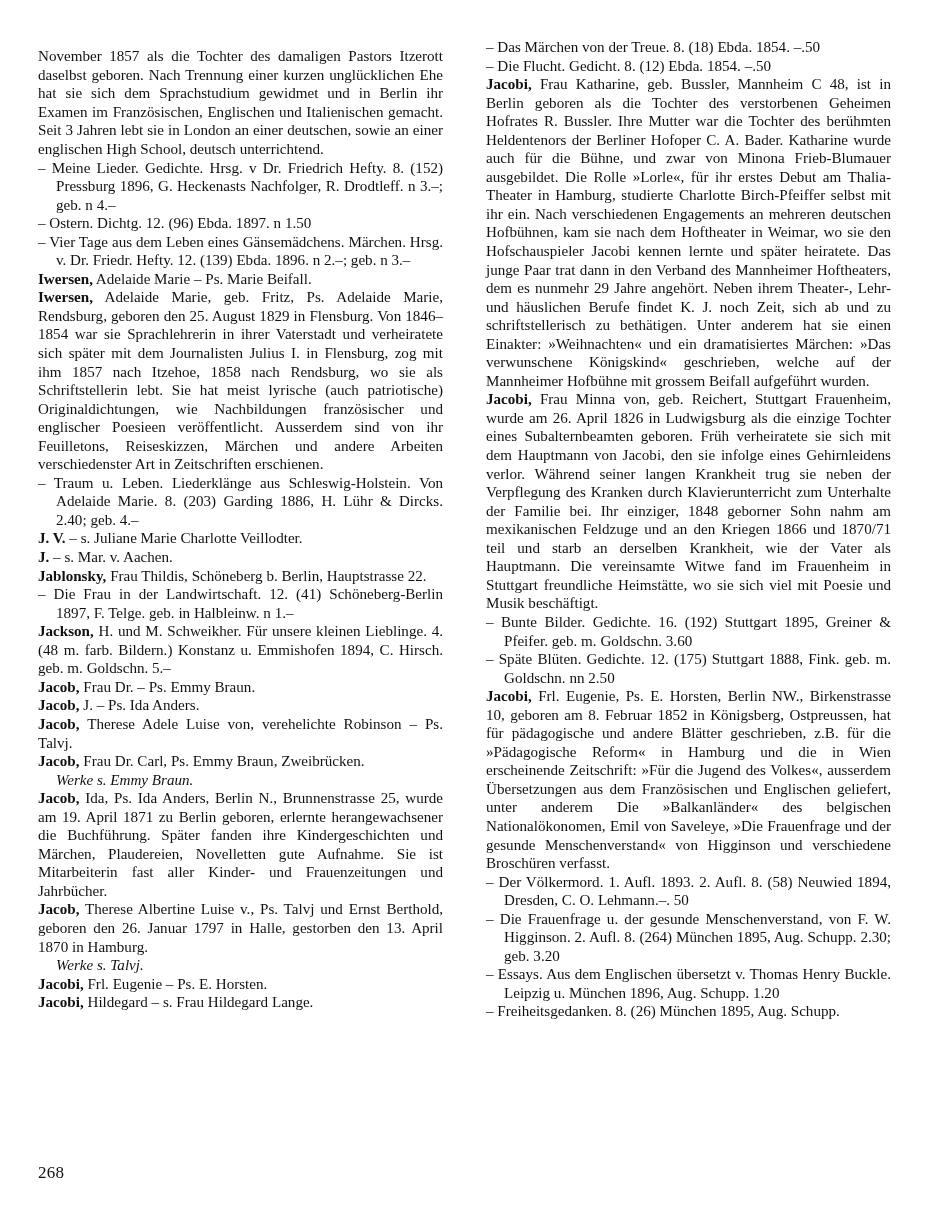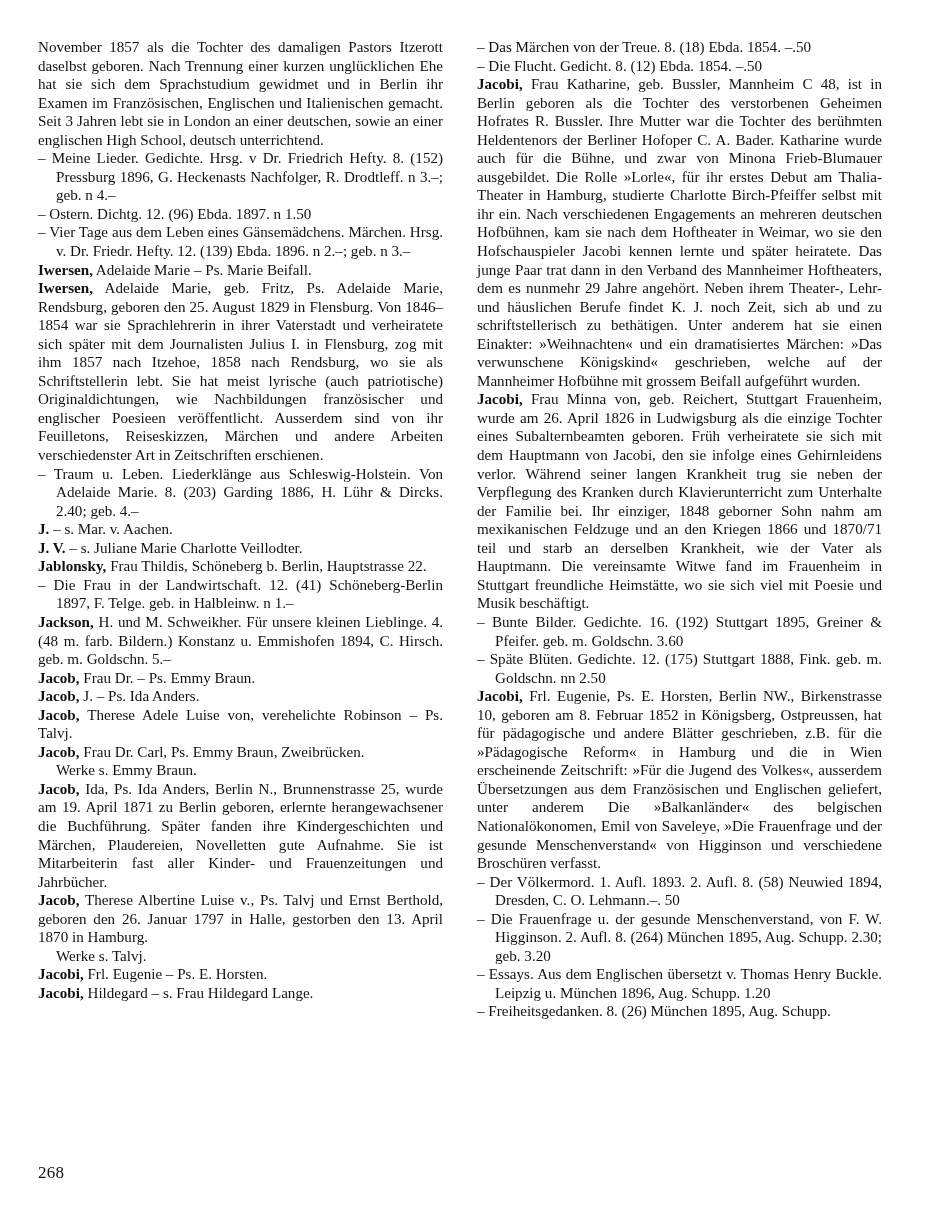--- a/index.html
+++ b/index.html
@@ -20,21 +20,22 @@
     background: #ffffff;
     box-sizing: border-box;
     overflow: hidden;
   }
   .columns {
     position: absolute;
     left: 38px;
     top: 38px;
     width: 860px;
     display: flex;
-    gap: 34px;
+    gap: 43px;
+    align-items: center;
   }
   .column {
     width: 405px;
     flex: 0 0 405px;
   }
   
   .entry,
   .para,
   .work,
   .werke {
@@ -58,20 +59,21 @@
     text-indent: 0;
   }
   
   .work {
     padding-left: 18px;
     text-indent: -18px;
   }
   
   .werke {
     padding-left: 18px;
+    font-style: italic;
     text-align: left;
   }
   
   .entry:last-child,
   .para:last-child,
   .work:last-child {
     text-align: justify;
   }
   .nostretch {
     text-align: left !important;
@@ -93,22 +95,22 @@
 
   <div class="columns">
     <div class="column">
         <p class="para">November 1857 als die Tochter des damaligen Pastors Itzerott daselbst geboren. Nach Trennung einer kurzen unglücklichen Ehe hat sie sich dem Sprachstudium gewidmet und in Berlin ihr Examen im Französischen, Englischen und Italienischen gemacht. Seit 3 Jahren lebt sie in London an einer deutschen, sowie an einer englischen High School, deutsch unterrichtend.</p>
         <p class="work">– Meine Lieder. Gedichte. Hrsg. v Dr. Friedrich Hefty. 8. (152) Pressburg 1896, G. Heckenasts Nachfolger, R. Drodtleff. n 3.–; geb. n 4.–</p>
         <p class="work nostretch">– Ostern. Dichtg. 12. (96) Ebda. 1897. n 1.50</p>
         <p class="work">– Vier Tage aus dem Leben eines Gänsemädchens. Märchen. Hrsg. v. Dr. Friedr. Hefty. 12. (139) Ebda. 1896. n 2.–; geb. n 3.–</p>
         <p class="entry nostretch"><span class="hw">Iwersen,</span><span> Adelaide Marie – Ps. Marie Beifall.</span></p>
         <p class="entry"><span class="hw">Iwersen,</span><span> Adelaide Marie, geb. Fritz, Ps. Adelaide Marie, Rendsburg, geboren den 25. August 1829 in Flensburg. Von 1846–1854 war sie Sprachlehrerin in ihrer Vaterstadt und verheiratete sich später mit dem Journalisten Julius I. in Flensburg, zog mit ihm 1857 nach Itzehoe, 1858 nach Rendsburg, wo sie als Schriftstellerin lebt. Sie hat meist lyrische (auch patriotische) Originaldichtungen, wie Nachbildungen französischer und englischer Poesieen veröffentlicht. Ausserdem sind von ihr Feuilletons, Reiseskizzen, Märchen und andere Arbeiten verschiedenster Art in Zeitschriften erschienen.</span></p>
         <p class="work">– Traum u. Leben. Liederklänge aus Schleswig-Holstein. Von Adelaide Marie. 8. (203) Garding 1886, H. Lühr &amp; Dircks. 2.40; geb. 4.–</p>
+        <p class="entry nostretch"><span class="hw">J. V.</span><span> – s. Juliane Marie Charlotte Veillodter.</span></p>
         <p class="entry nostretch"><span class="hw">J.</span><span> – s. Mar. v. Aachen.</span></p>
-        <p class="entry nostretch"><span class="hw">J. V.</span><span> – s. Juliane Marie Charlotte Veillodter.</span></p>
         <p class="entry"><span class="hw">Jablonsky,</span><span> Frau Thildis, Schöneberg b. Berlin, Hauptstrasse 22.</span></p>
         <p class="work">– Die Frau in der Landwirtschaft. 12. (41) Schöneberg-Berlin 1897, F. Telge. geb. in Halbleinw. n 1.–</p>
         <p class="entry"><span class="hw">Jackson,</span><span> H. und M. Schweikher. Für unsere kleinen Lieblinge. 4. (48 m. farb. Bildern.) Konstanz u. Emmishofen 1894, C. Hirsch. geb. m. Goldschn. 5.–</span></p>
         <p class="entry nostretch"><span class="hw">Jacob,</span><span> Frau Dr. – Ps. Emmy Braun.</span></p>
         <p class="entry nostretch"><span class="hw">Jacob,</span><span> J. – Ps. Ida Anders.</span></p>
         <p class="entry"><span class="hw">Jacob,</span><span> Therese Adele Luise von, verehelichte Robinson – Ps. Talvj.</span></p>
         <p class="entry nostretch"><span class="hw">Jacob,</span><span> Frau Dr. Carl, Ps. Emmy Braun, Zweibrücken.</span></p>
         <p class="werke">Werke s. Emmy Braun.</p>
         <p class="entry"><span class="hw">Jacob,</span><span> Ida, Ps. Ida Anders, Berlin N., Brunnenstrasse 25, wurde am 19. April 1871 zu Berlin geboren, erlernte herangewachsener die Buchführung. Später fanden ihre Kindergeschichten und Märchen, Plaudereien, Novelletten gute Aufnahme. Sie ist Mitarbeiterin fast aller Kinder- und Frauenzeitungen und Jahrbücher.</span></p>
         <p class="entry"><span class="hw">Jacob,</span><span> Therese Albertine Luise v., Ps. Talvj und Ernst Berthold, geboren den 26. Januar 1797 in Halle, gestorben den 13. April 1870 in Hamburg.</span></p>

